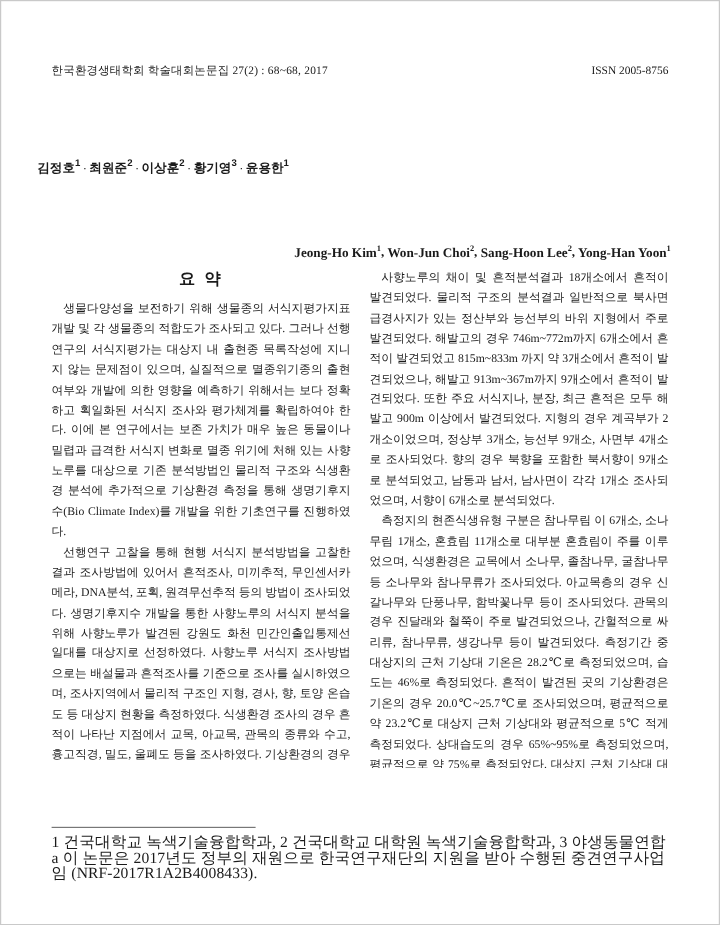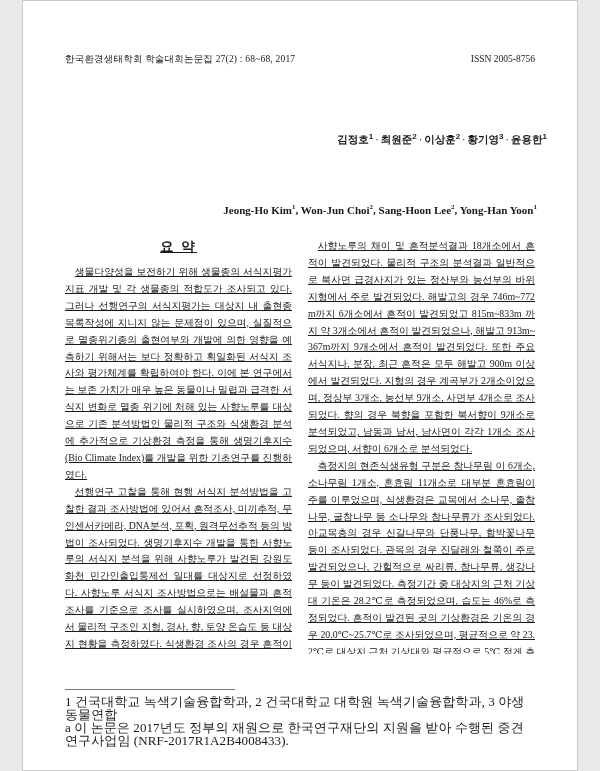--- a/index.html
+++ b/index.html
@@ -1,18 +1,18 @@
 <!DOCTYPE html>
 <html><head>
 <meta charset="utf-8">
 <style>
   html, body { margin: 0; padding: 0; background: #e9e9e9; }
   .page {
     position: relative;
-    width: 556px;
+    width: 600px;
     height: 771px;
     margin: 0 auto;
     background: #ffffff;
     border: 1px solid #c9c9c9;
     box-sizing: border-box;
     font-family: "Liberation Serif", "DejaVu Serif", serif;
     color: #1a1a1a;
     overflow: hidden;
   }
   
@@ -24,40 +24,40 @@
   
   .title-kr {
     position: absolute; top: 98px; left: 30px; right: 30px;
     margin: 0; text-align: center;
     font-family: "Liberation Sans", "DejaVu Sans", sans-serif;
     font-size: 15.5px; font-weight: 700; letter-spacing: 0.2px;
   }
   .title-kr sup, .authors-kr sup { font-size: 8px; }
   .authors-kr {
     position: absolute; top: 130px; left: 30px; right: 30px;
-    text-align: right;
+    text-align: left;
     font-family: "Liberation Sans", "DejaVu Sans", sans-serif;
     font-size: 10.5px; font-weight: 700;
   }
   .authors-kr .sep { margin: 0 2px; font-weight: 400; }
   .title-en {
     position: absolute; top: 155px; left: 40px; right: 40px;
     margin: 0; text-align: center;
     font-size: 13px; font-weight: 700; line-height: 21px;
   }
   .title-en sup { font-size: 8px; }
   .authors-en {
     position: absolute; top: 202px; left: 40px; right: 40px;
     text-align: right; font-size: 11px; font-weight: 700;
   }
   .authors-en sup { font-size: 7px; }
   
   .columns {
-    position: absolute; top: 237px; left: 42px; right: 42px; height: 416px;
-    display: flex; gap: 16px; overflow: hidden; text-decoration: underline;
+    position: absolute; top: 223px; left: 42px; right: 42px; height: 416px;
+    display: flex; gap: 16px; overflow: hidden;
   }
   .col { width: 252px; }
   .abstract-heading {
     margin: 0 0 8px 0; text-align: center;
     font-family: "Liberation Sans", "DejaVu Sans", sans-serif;
     font-size: 13.5px; font-weight: 700; letter-spacing: 2px;
   }
   .body-p {
     margin: 0; font-size: 9.8px; line-height: 16.9px;
     text-align: justify; word-break: break-all;

